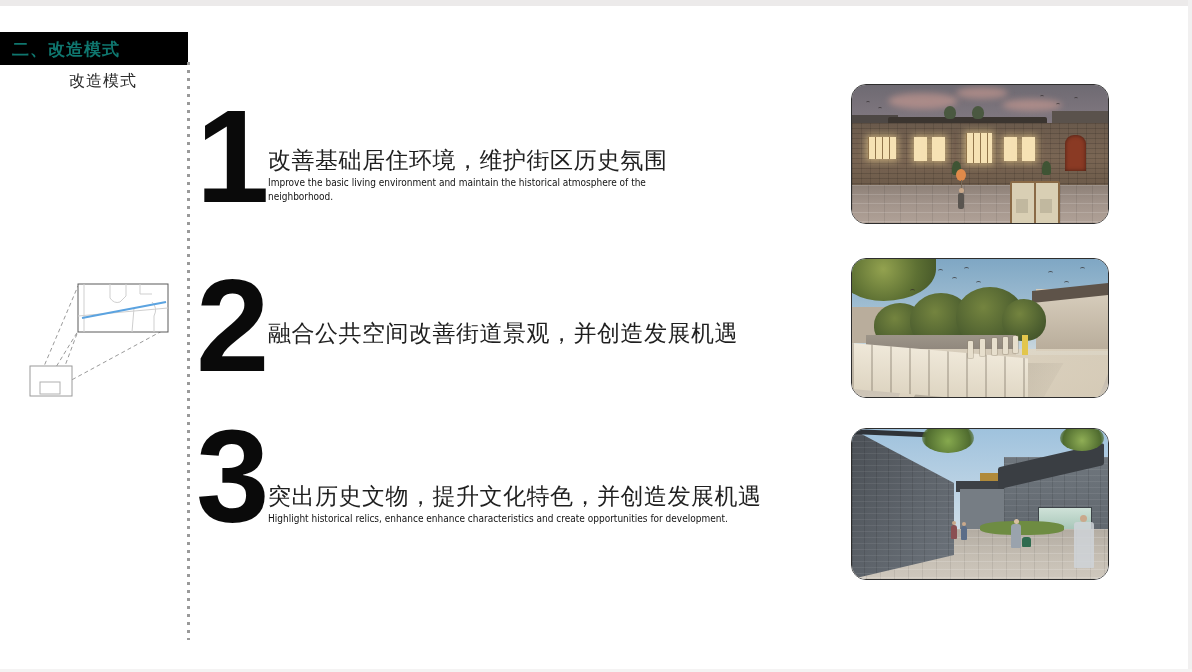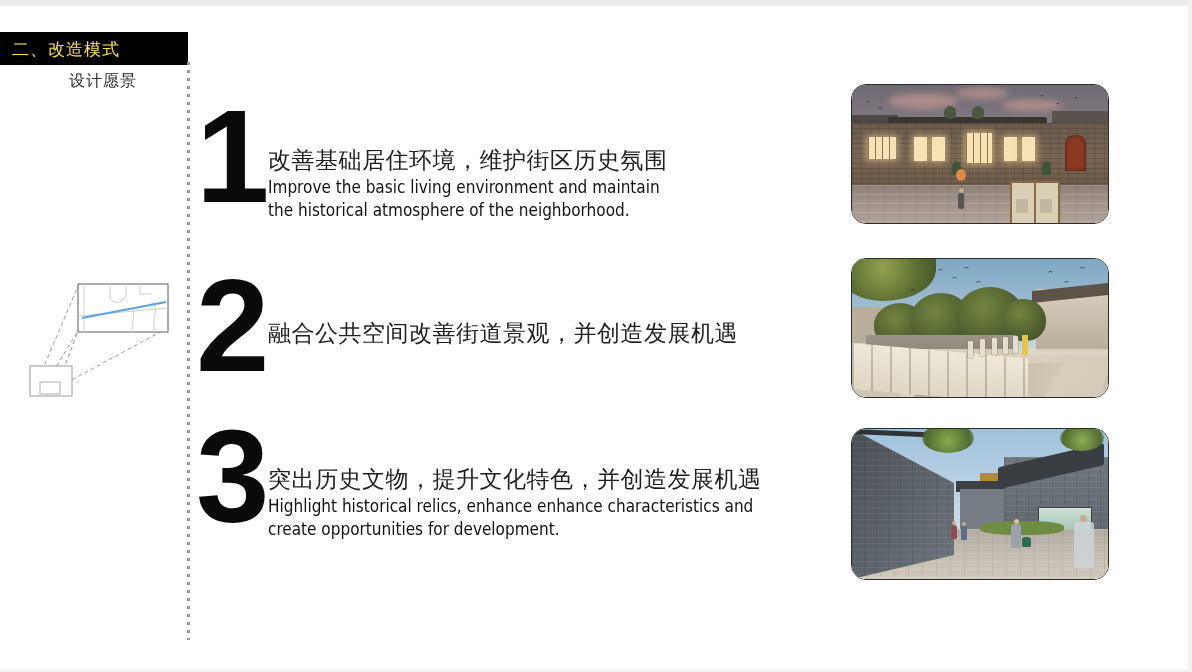--- a/index.html
+++ b/index.html
@@ -45,23 +45,23 @@
     top: 32px;
     width: 188px;
     height: 33px;
     background: #000000;
   }
   .section-bar-label {
     position: absolute;
     left: 12px;
     top: 50%;
     transform: translateY(-50%);
-    color: #fde047;
+    color: #0f766e;
     font-size: 17px;
-    font-weight: normal;
+    font-weight: bold;
     letter-spacing: 1px;
     white-space: nowrap;
     font-family: "DejaVu Sans", "Liberation Sans", sans-serif;
   }
   .section-subtitle {
     position: absolute;
     left: 0;
     top: 71px;
     width: 137px;
     text-align: right;
@@ -116,32 +116,32 @@
   .point .cn {
     color: #1f1f1f;
     font-size: 23px;
     line-height: 1.18;
     letter-spacing: 0.5px;
     white-space: nowrap;
     font-family: "DejaVu Serif", "Liberation Serif", serif;
   }
   .point .en {
     color: #121212;
-    font-size: 17px;
+    font-size: 10px;
     line-height: 1.35;
     margin-top: 2px;
     max-width: 548px;
     font-family: "DejaVu Sans Condensed", "Liberation Sans Narrow", "Liberation Sans", sans-serif;
   }
   .point.p1 { top: 103px; }
   .point.p1 .txt { top: 44px; }
   .point.p2 { top: 272px; }
   .point.p2 .txt { top: 48px; }
   .point.p3 { top: 423px; }
-  .point.p3 .txt { top: 43px; }
+  .point.p3 .txt { top: 60px; }
   .point.p3 .en { max-width: 560px; }
 
   
   .photo {
     position: absolute;
     left: 851px;
     width: 258px;
     border: 1px solid #2e2e2e;
     border-radius: 15px;
     overflow: hidden;
@@ -453,21 +453,21 @@
 
 <div class="slide">
 
   <div class="edge-top"></div>
   <div class="edge-right"></div>
   <div class="edge-bottom"></div>
 
   <div class="section-bar">
     <span class="section-bar-label">二、改造模式</span>
   </div>
-  <div class="section-subtitle">设计愿景</div>
+  <div class="section-subtitle">改造模式</div>
 
   <div class="v-dotted"></div>
 
   <div class="locator">
     <svg width="155" height="120" viewBox="0 0 155 120">
 
       <g stroke="#9a9a9a" stroke-width="1" stroke-dasharray="4 3" fill="none">
         <line x1="20" y1="93" x2="56" y2="8"></line>
         <line x1="20" y1="112" x2="56" y2="53"></line>
         <line x1="34" y1="112" x2="56" y2="53"></line>

